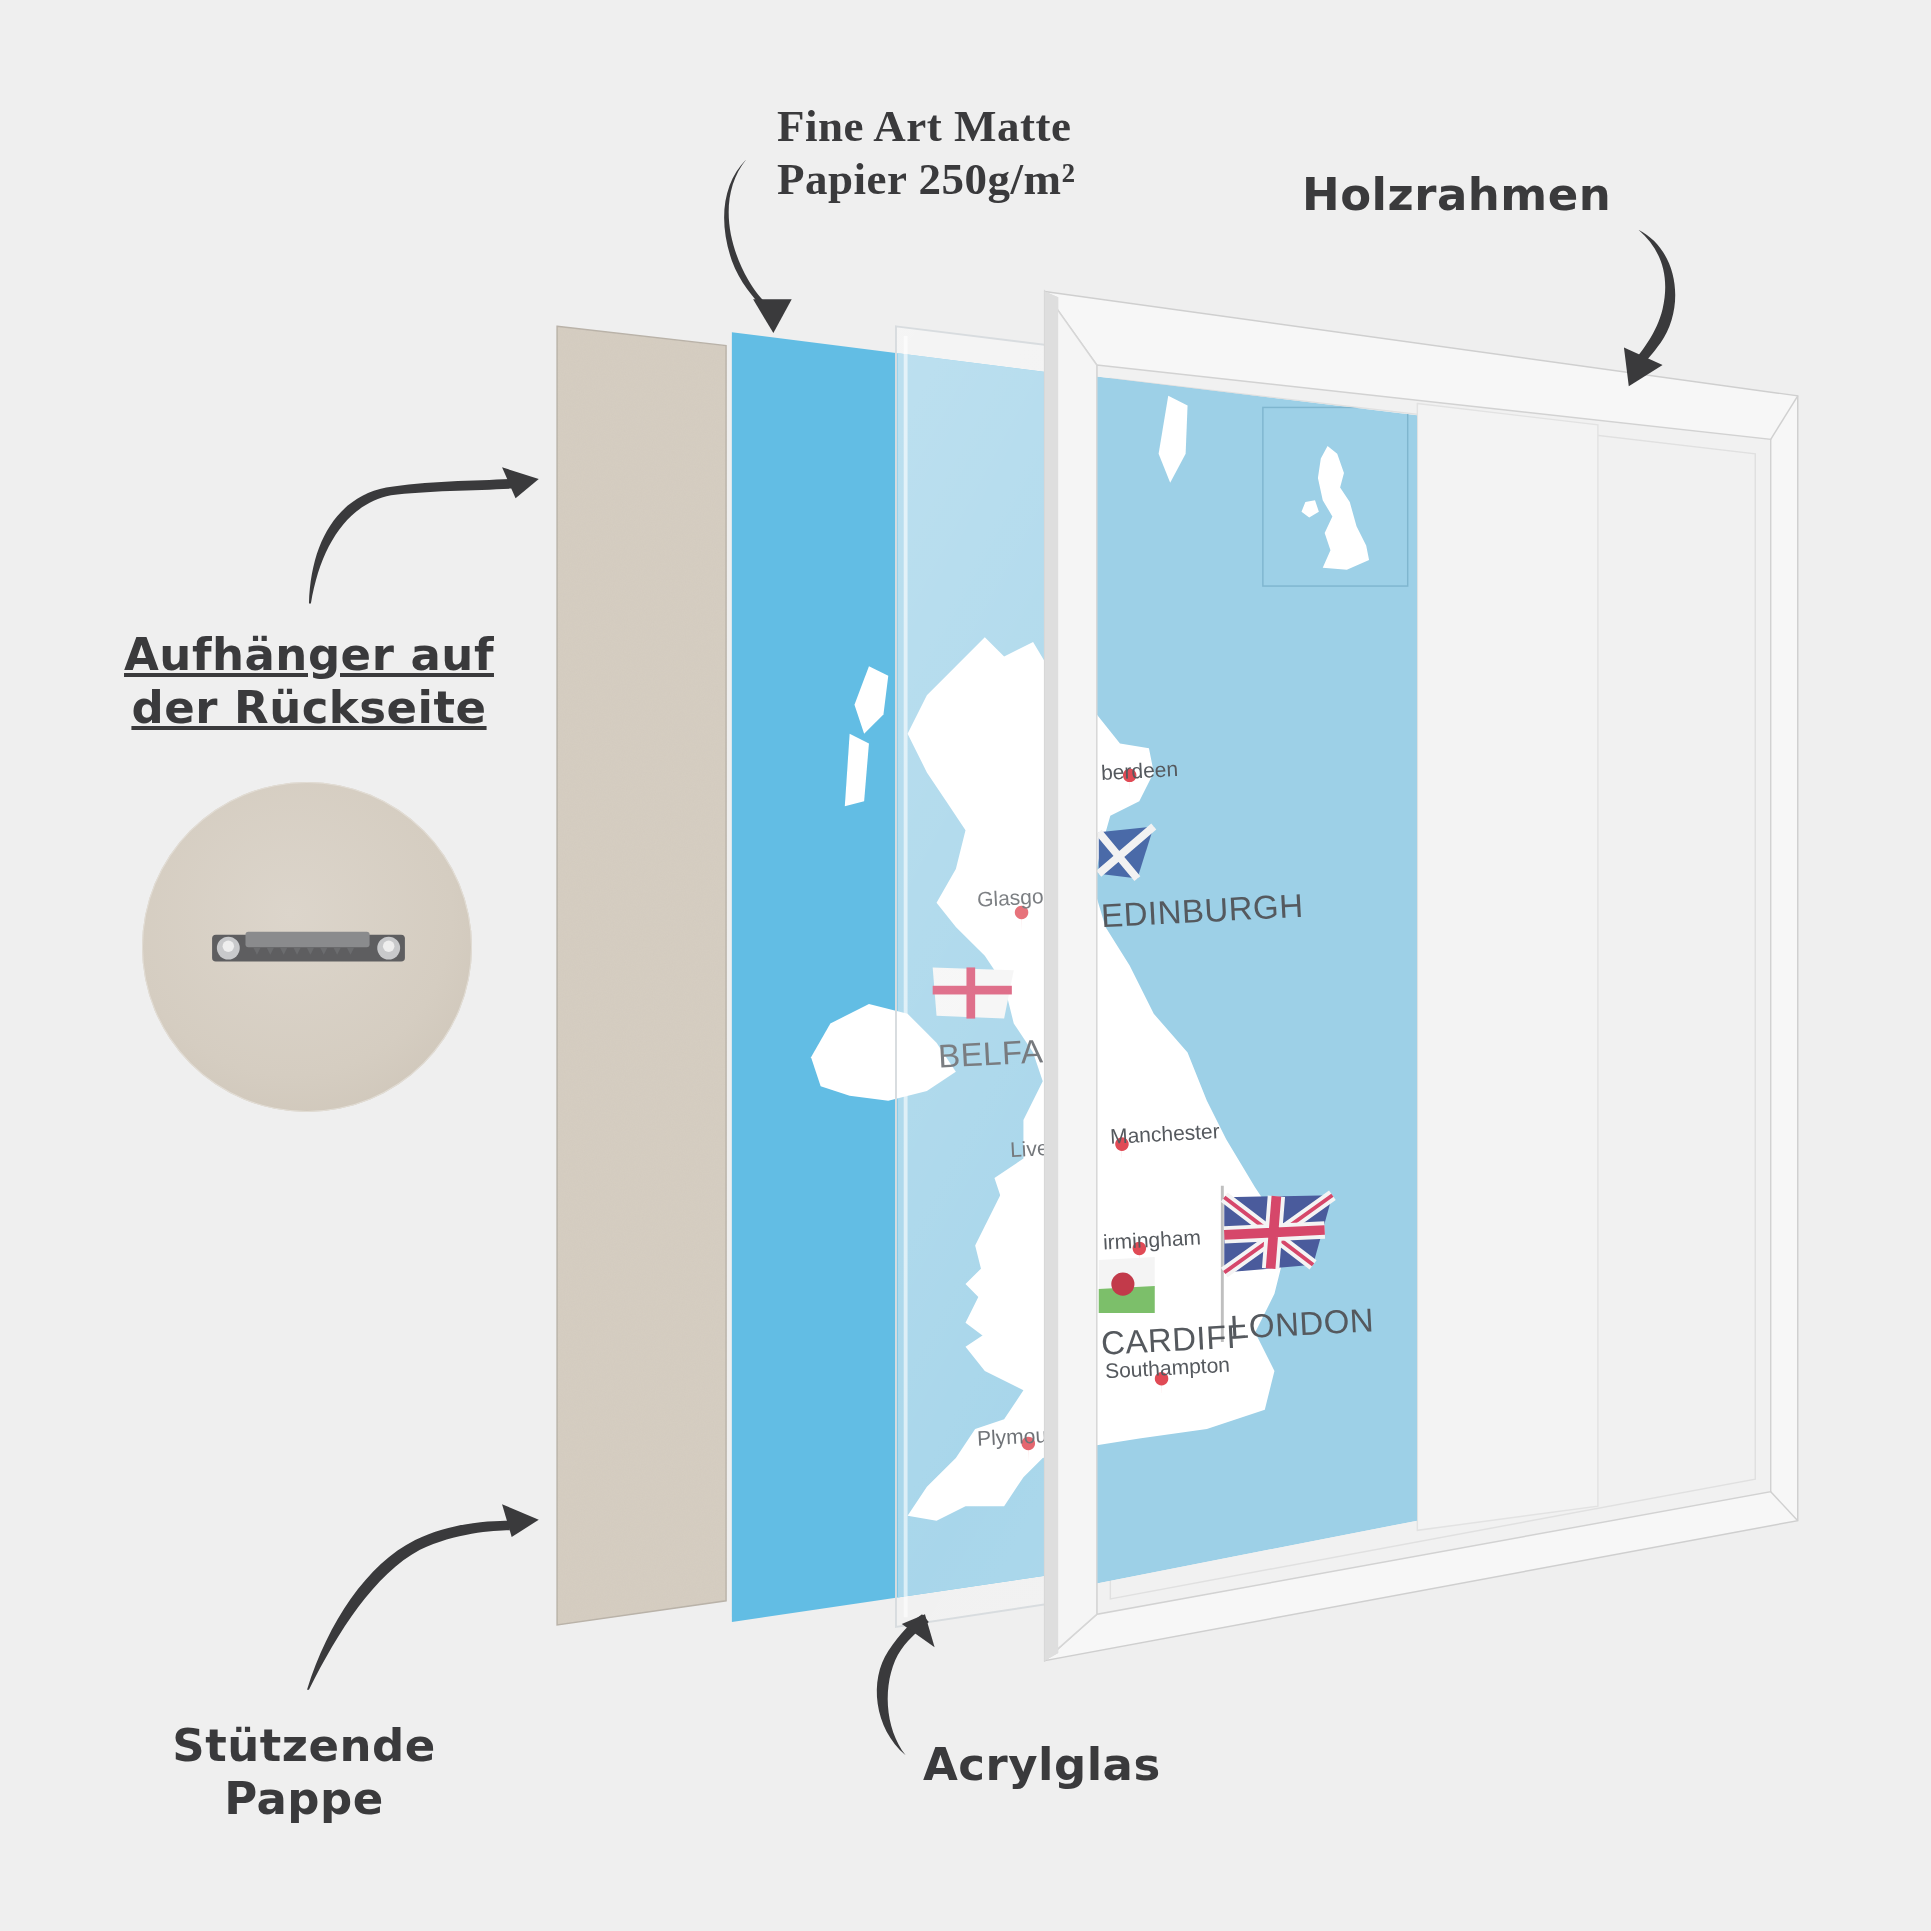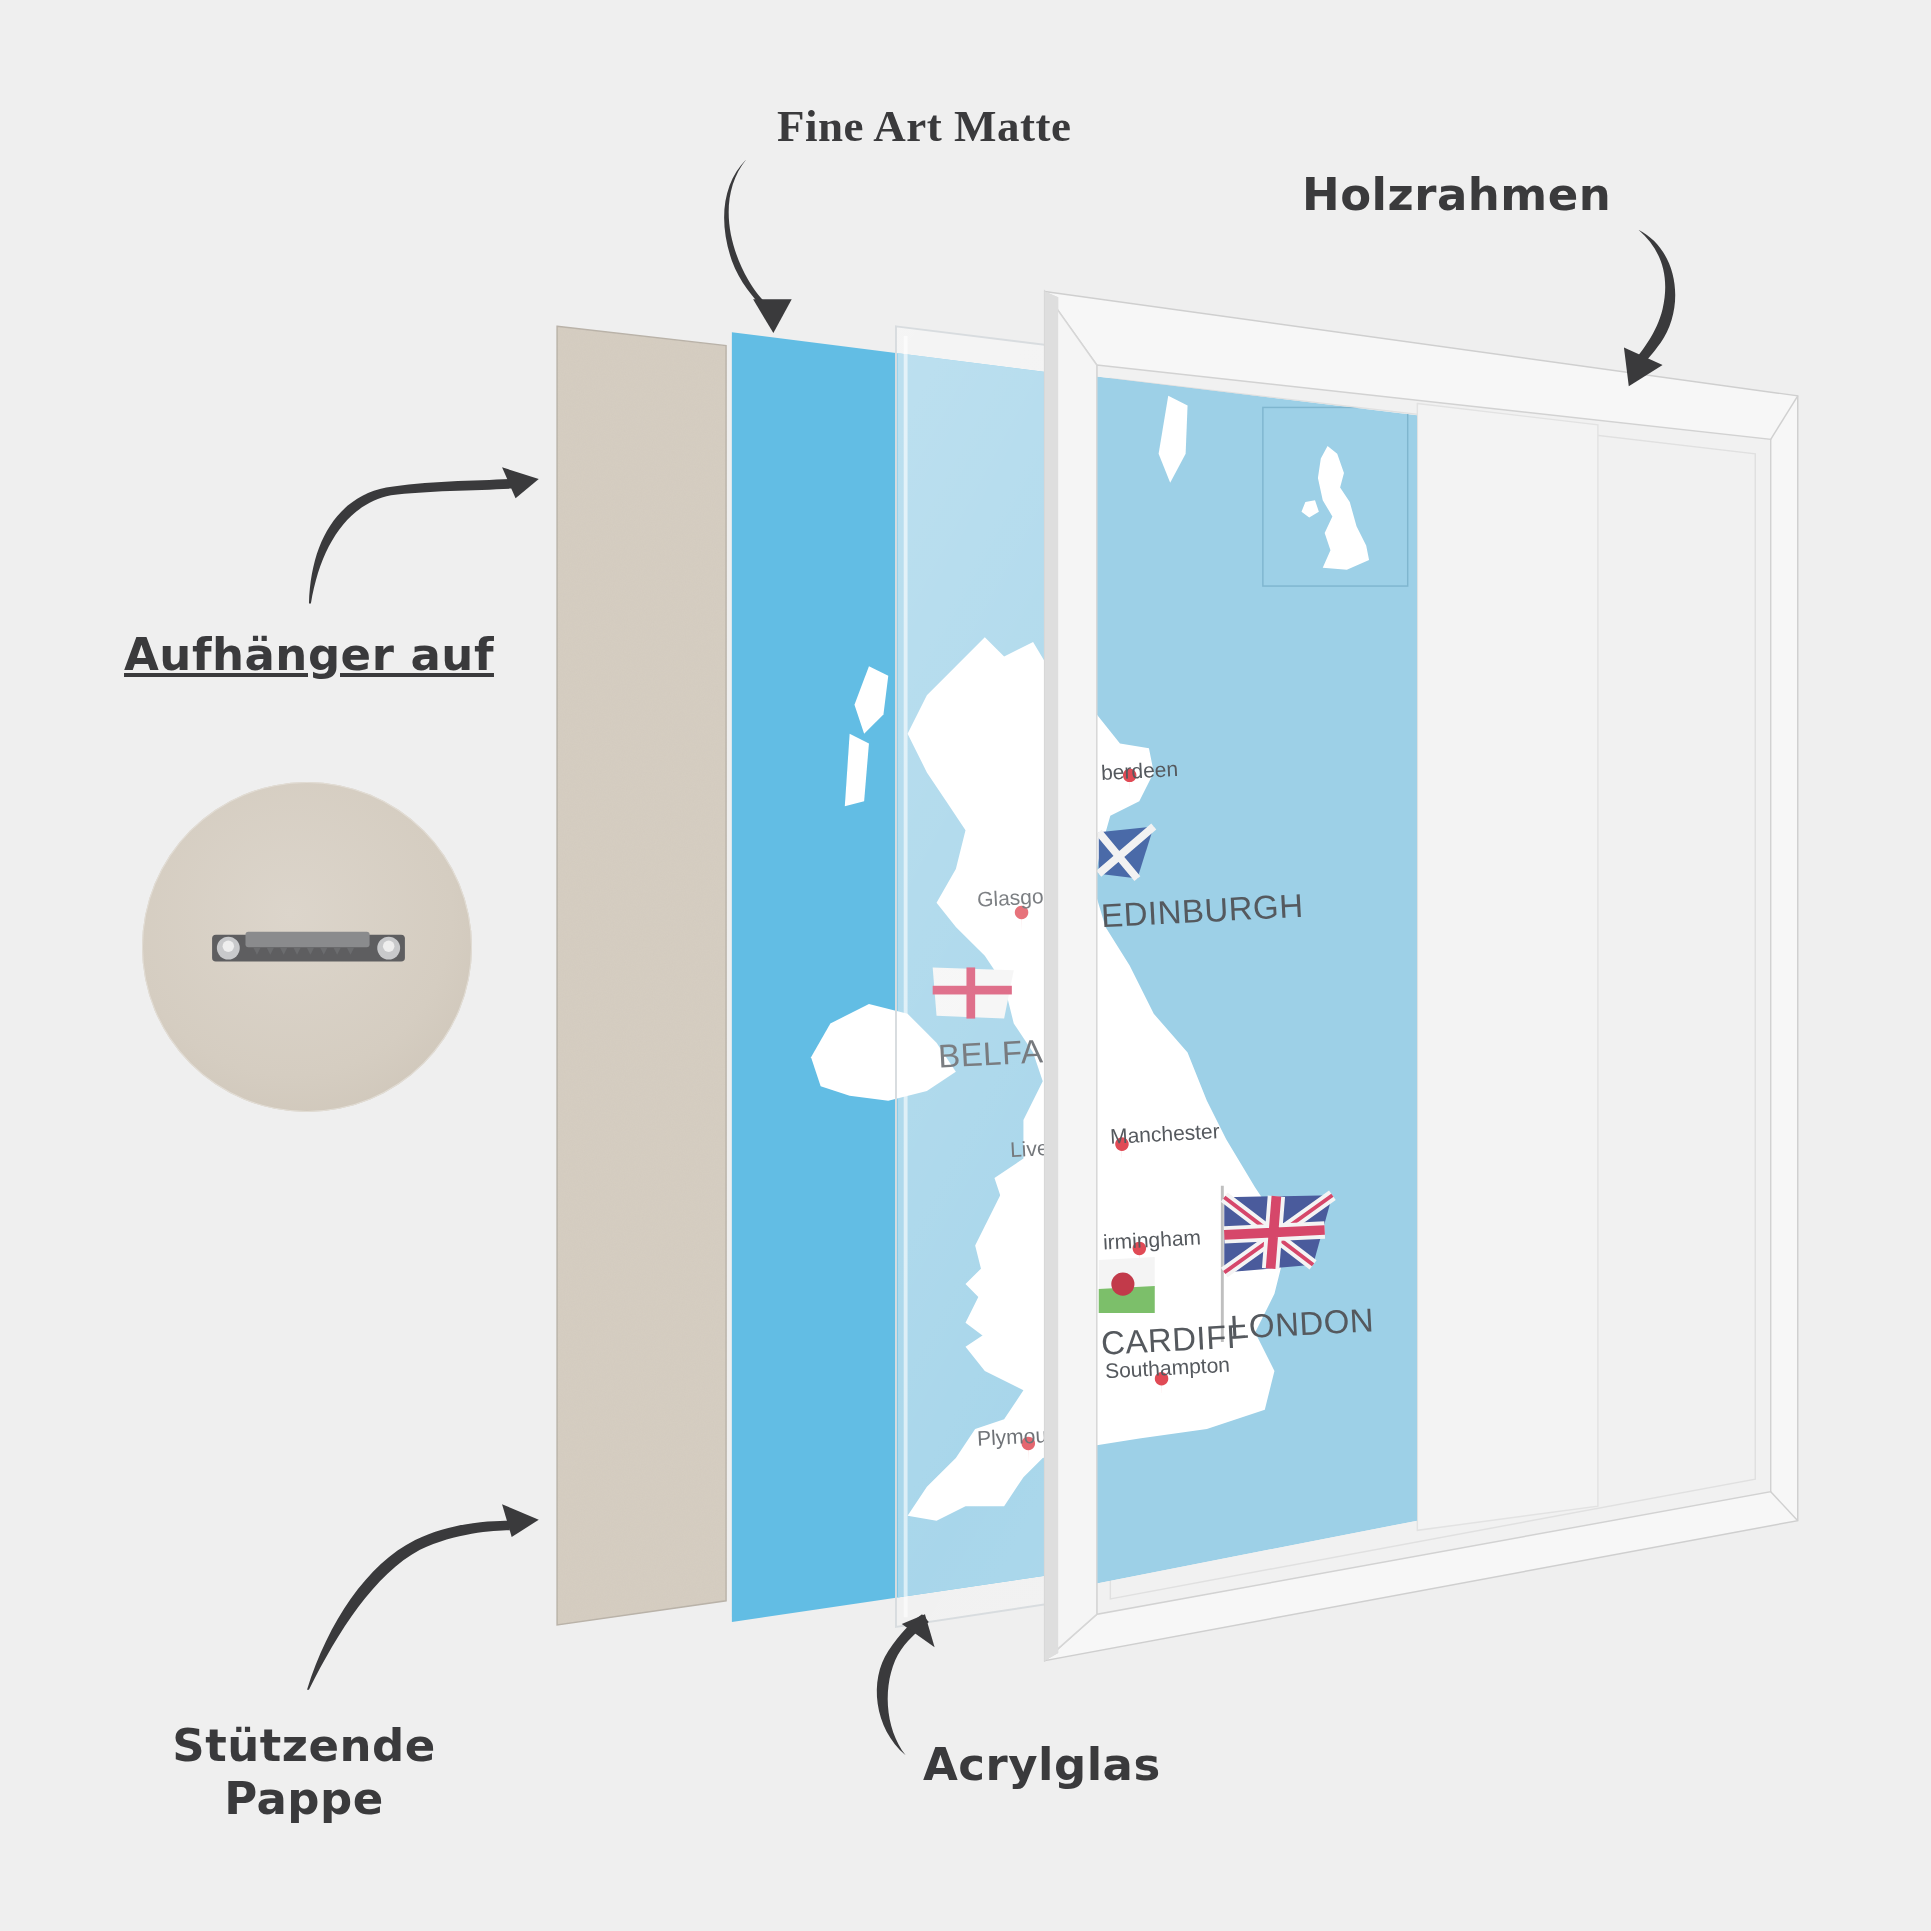--- a/index.html
+++ b/index.html
@@ -260,26 +260,28 @@
       <polygon points="146,19 154,19 150,27"></polygon>
   </g>
   <circle cx="22" cy="20" r="12" fill="#c8c9cb"></circle>
   <circle cx="22" cy="18" r="6" fill="#eeeeee"></circle>
   <circle cx="190" cy="20" r="12" fill="#c8c9cb"></circle>
   <circle cx="190" cy="18" r="6" fill="#eeeeee"></circle>
 </svg>
 
 <div class="label" style="left:777px;top:100px;font-size:45px;font-family:Liberation Serif, serif;">
   <span>Fine Art Matte</span>
+  <span>Papier 250g/m²</span>
 </div>
 <div class="label" style="left:1302px;top:168px;font-size:45px;">
   <span>Holzrahmen</span>
 </div>
 <div class="label" style="left:116px;top:628px;width:386px;text-align:center;font-size:45px;text-decoration:underline;">
   <span>Aufhänger auf</span>
+  <span>der Rückseite</span>
 </div>
 <div class="label" style="left:135px;top:1719px;width:338px;text-align:center;font-size:45px;">
   <span>Stützende</span>
   <span>Pappe</span>
 </div>
 <div class="label" style="left:923px;top:1738px;font-size:45px;text-align:center;">
   <span>Acrylglas</span>
 </div>
 
 

